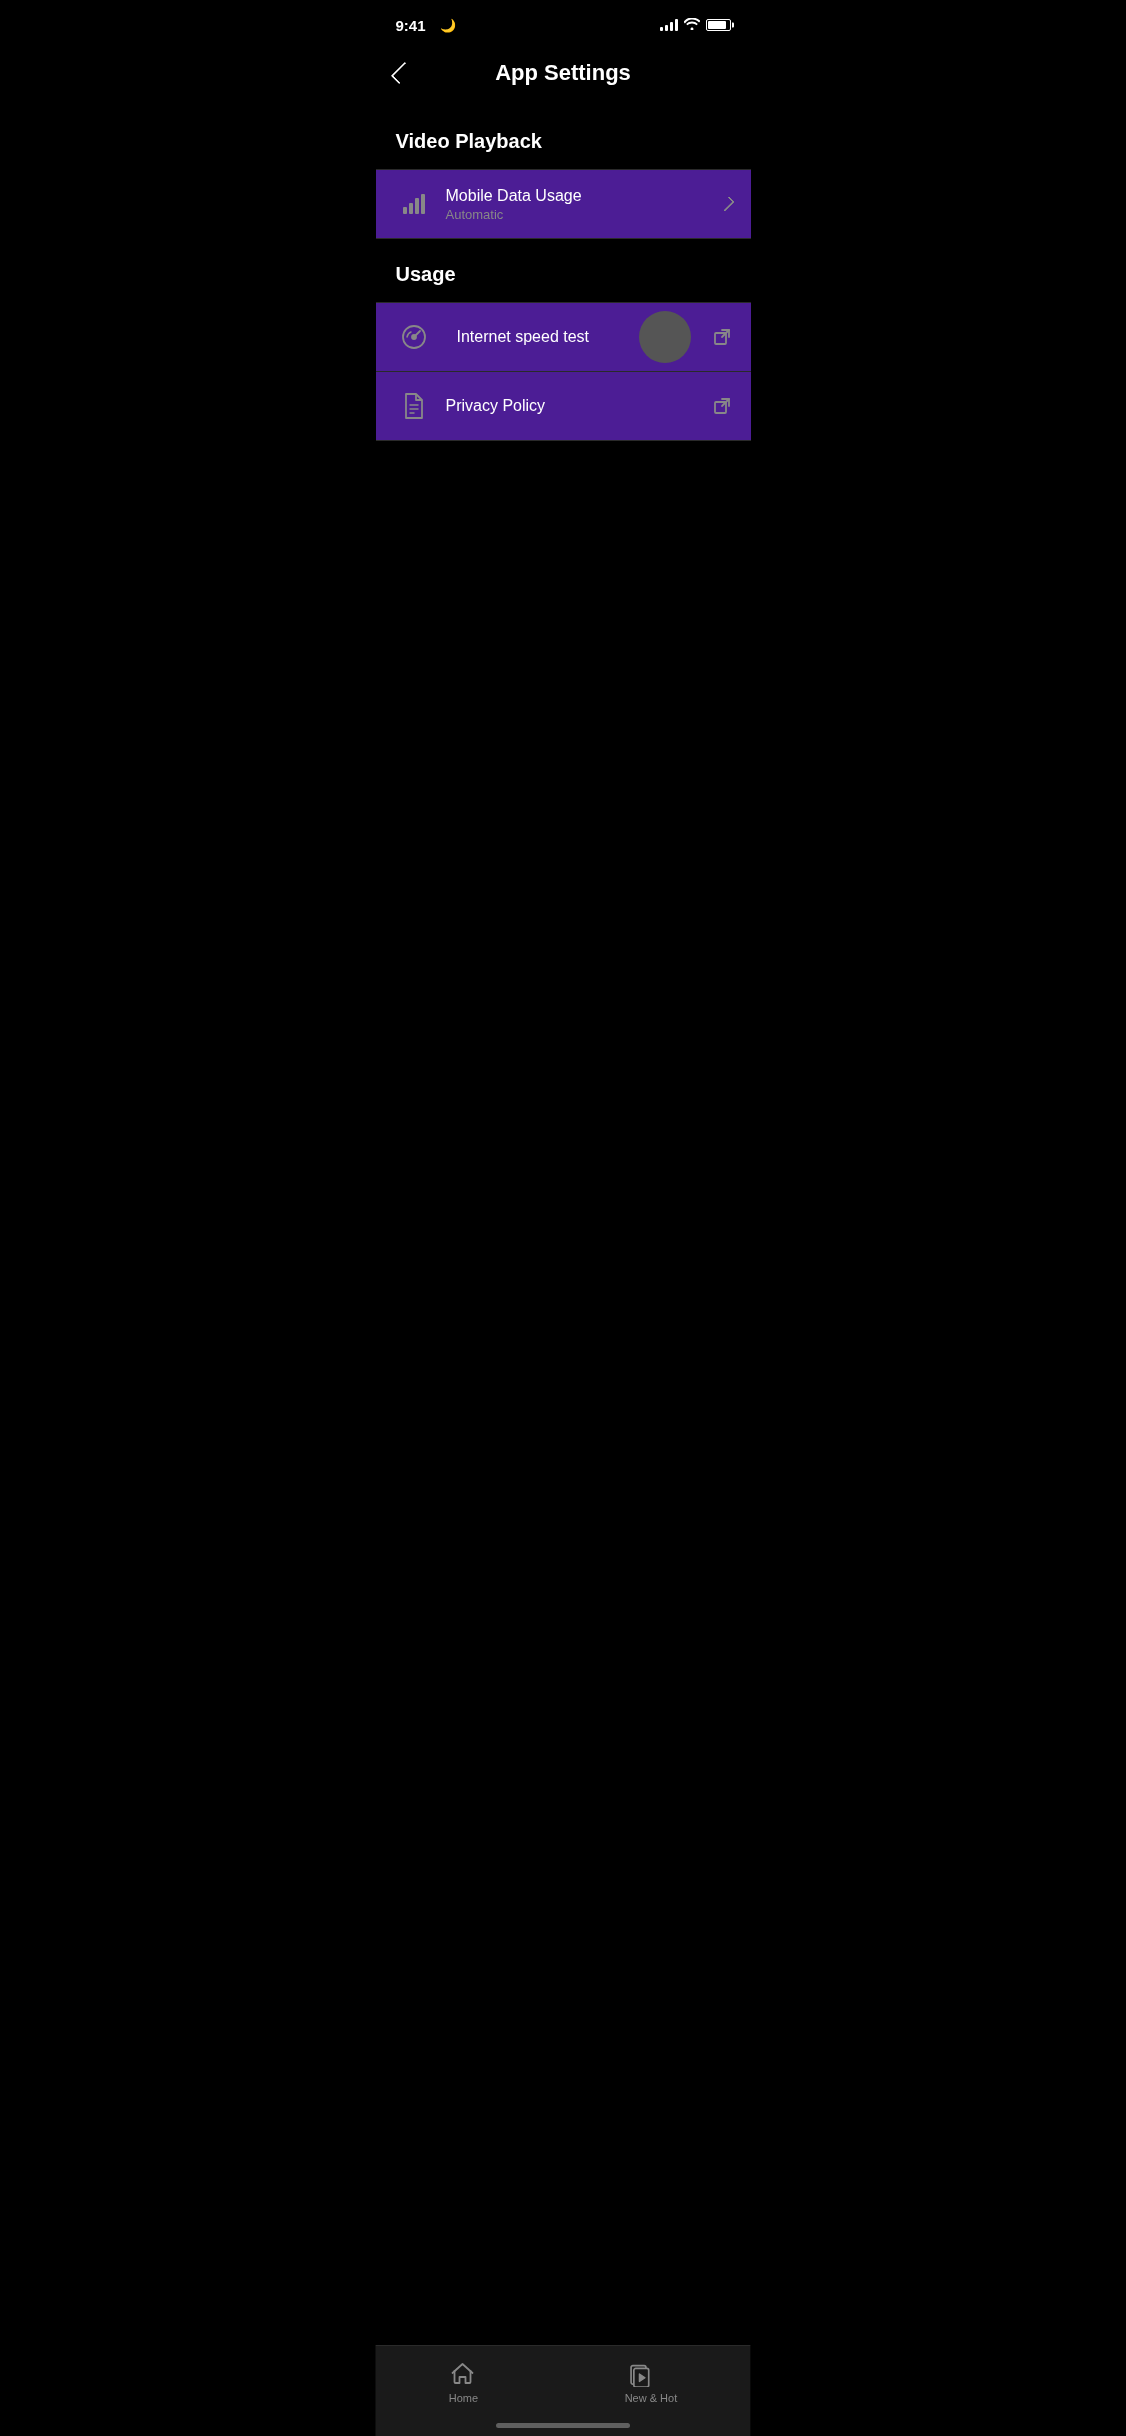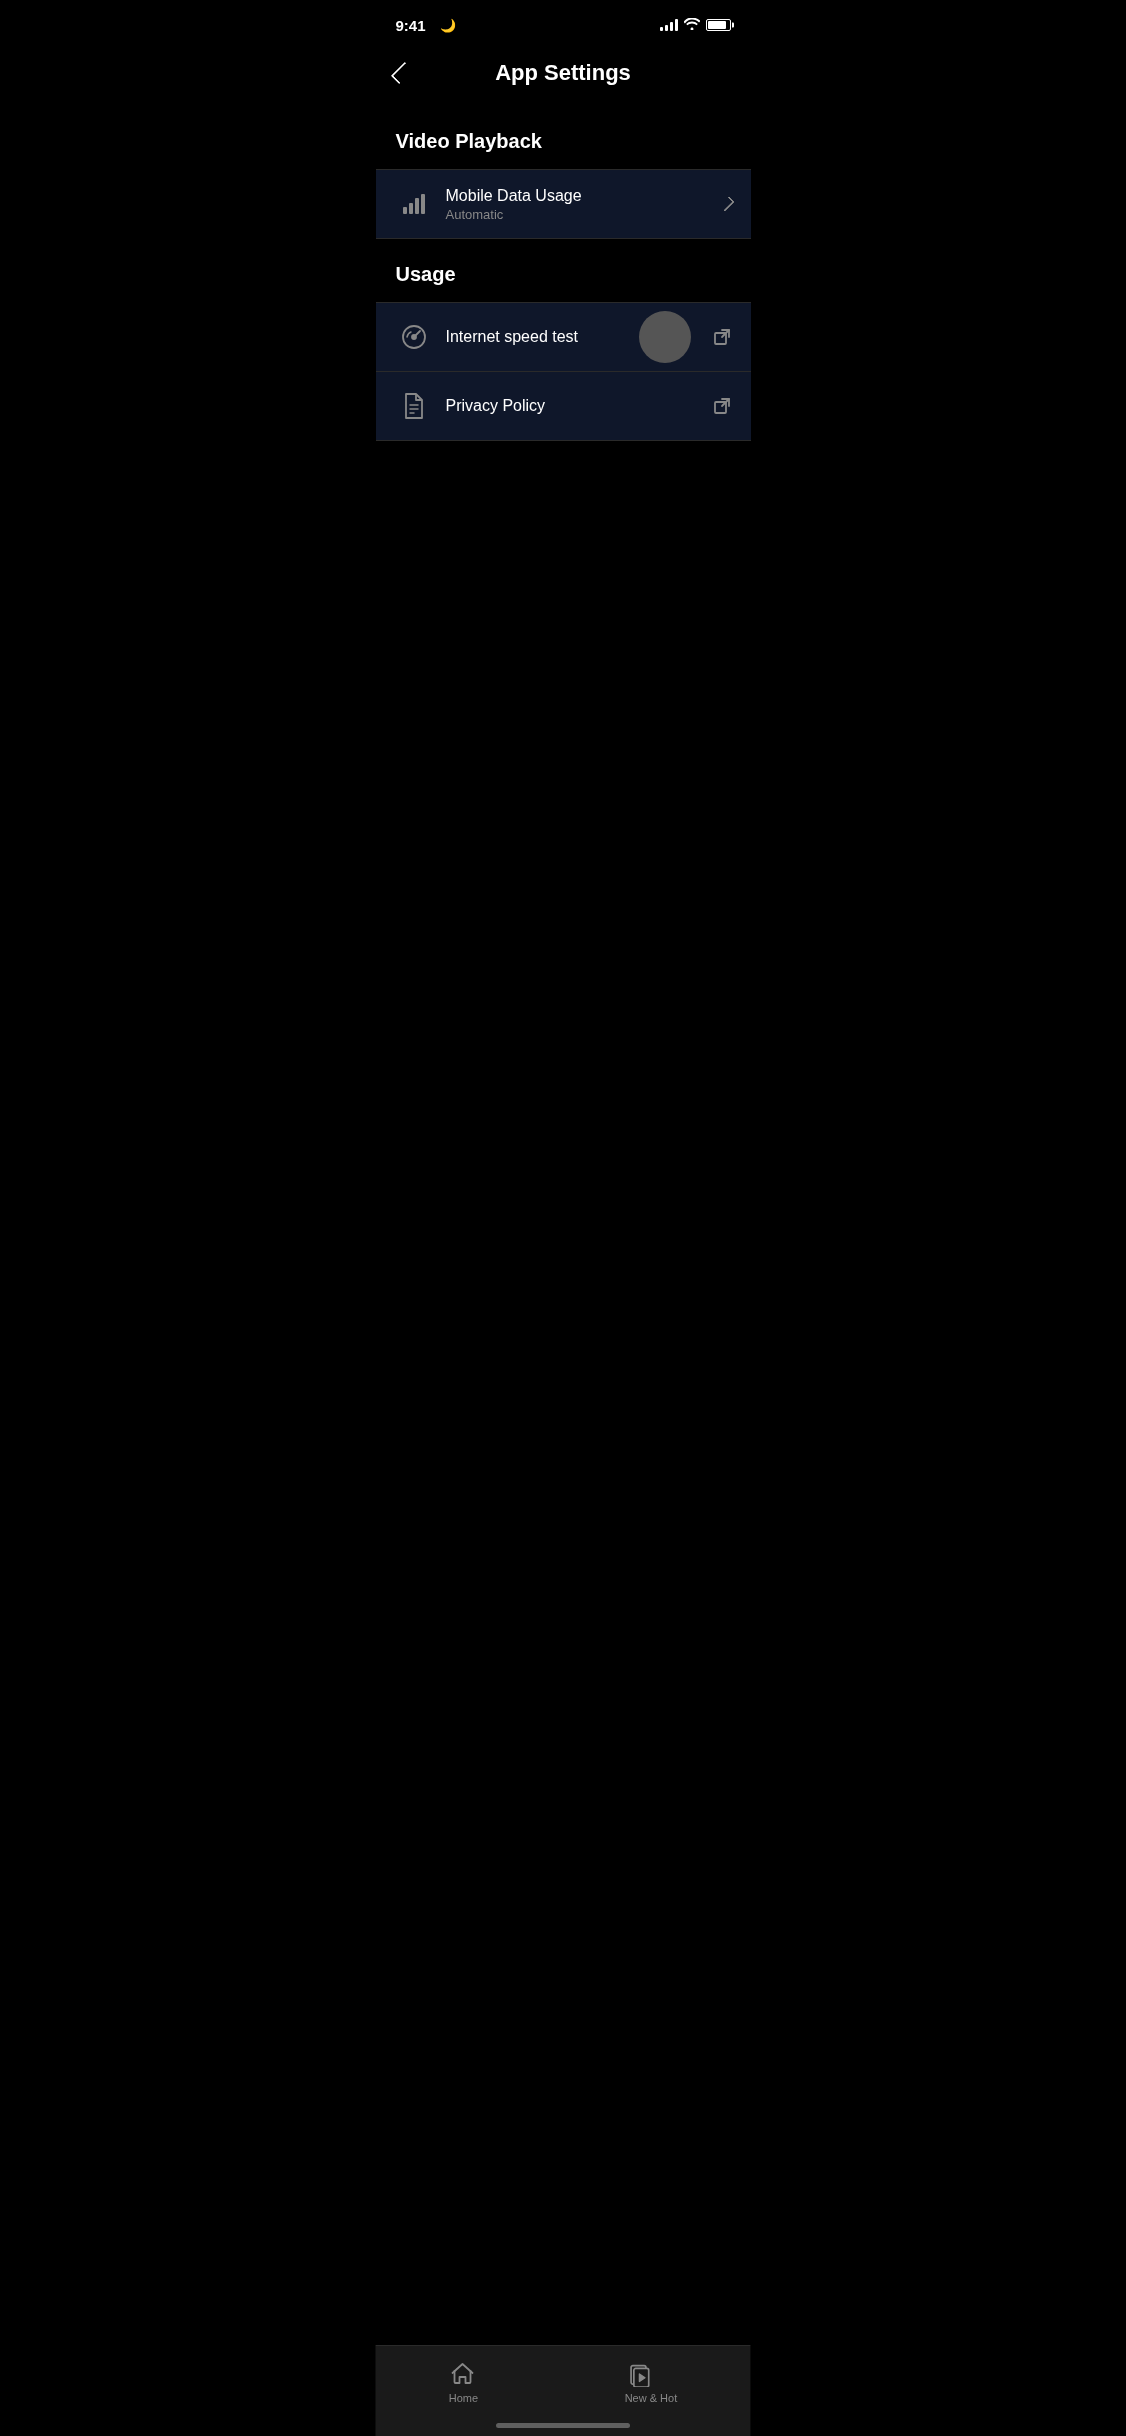--- a/index.html
+++ b/index.html
@@ -141,21 +141,21 @@
     }
 
     .section-title {
       font-size: 20px;
       font-weight: 700;
       color: #ffffff;
     }
 
     
     .settings-section {
-      background-color: #0f172a;
+      background-color: #4c1d95;
       border-top: 1px solid #2a2a2a;
       border-bottom: 1px solid #2a2a2a;
     }
 
     .settings-row {
       display: flex;
       align-items: center;
       padding: 16px 20px;
       position: relative;
       cursor: pointer;
@@ -394,21 +394,21 @@
       </div>
     </div>
   </div>
 
   <div class="section-header">
     <span class="section-title">Usage</span>
   </div>
 
   <div class="settings-section">
 
-    <div class="settings-row" style="position:relative;">
+    <div class="settings-row" style="position:relative;gap:11px;">
       <div class="row-icon speedtest-icon">
         <svg viewBox="0 0 28 28">
           <circle cx="14" cy="14" r="11" stroke="#888888" stroke-width="1.8" fill="none"></circle>
           <path d="M14 14 L20 8" stroke="#888888" stroke-width="1.8" stroke-linecap="round"></path>
           <circle cx="14" cy="14" r="2" fill="#888888"></circle>
           <path d="M7 14 Q8 10 11 9" stroke="#888888" stroke-width="1.5" stroke-linecap="round" fill="none"></path>
         </svg>
       </div>
       <div class="row-content">
         <span class="row-label">Internet speed test</span>

